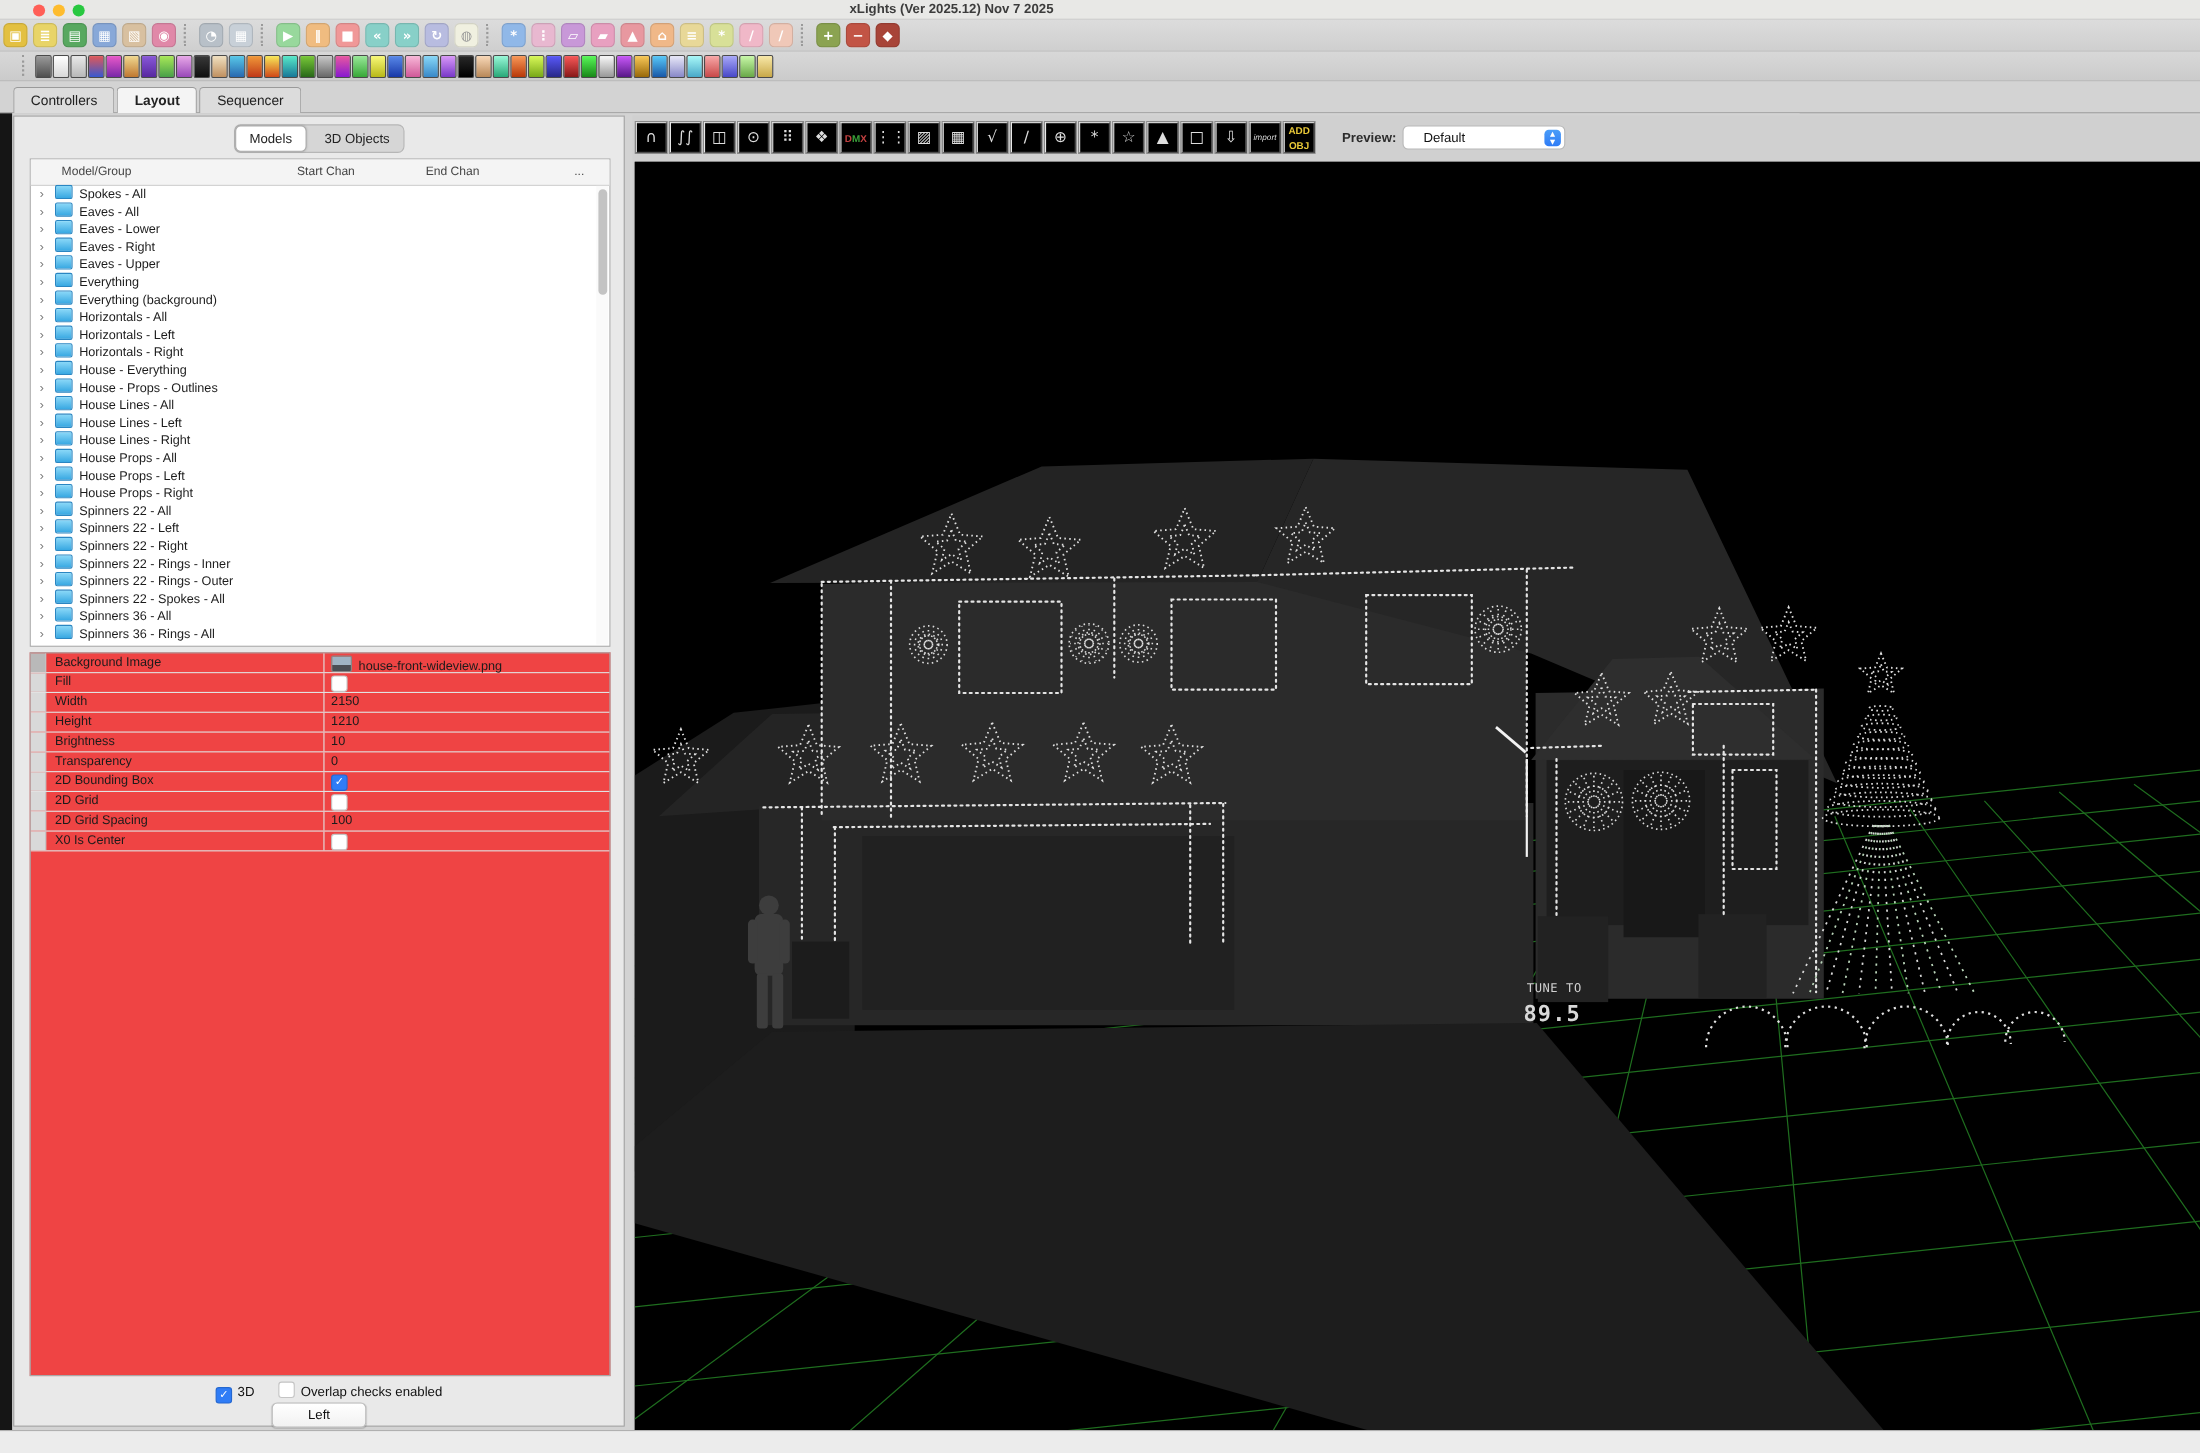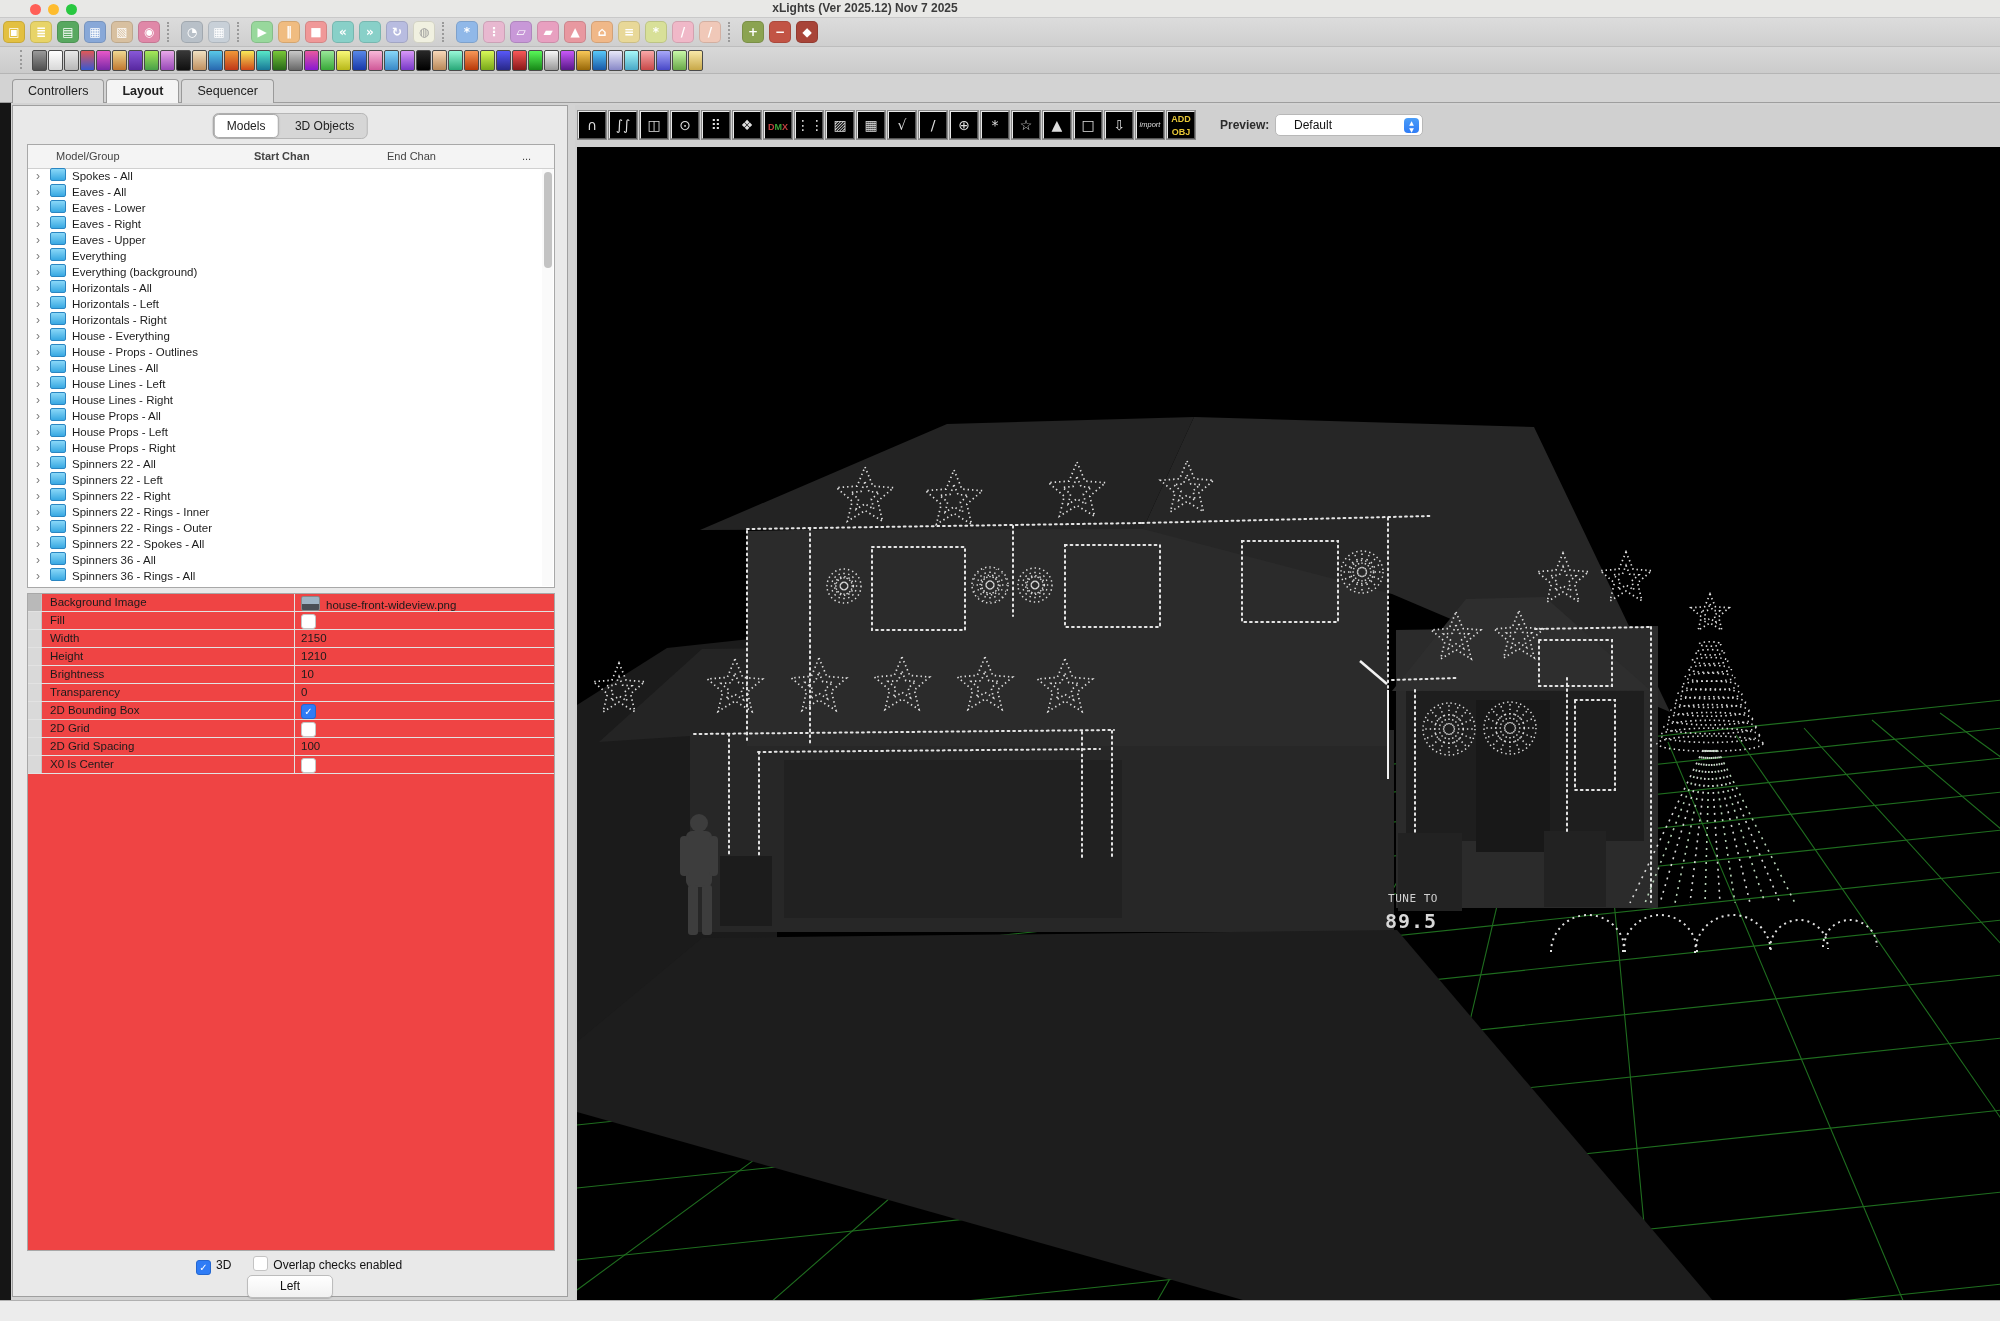--- a/index.html
+++ b/index.html
@@ -85,21 +85,21 @@
 
     <div id="left-panel">
       <div class="seg">
         <span class="on">Models</span>
         <span>3D Objects</span>
       </div>
 
       <div id="tree-box">
         <div id="tree-header">
           <span style="left:28px;">Model/Group</span>
-          <span style="left:226px;font-weight:bold;">Start Chan</span>
+          <span style="left:242px;">Start Chan</span>
           <span style="left:359px;">End Chan</span>
           <span style="left:494px;">...</span>
         </div>
         <div id="tree-rows">
             <div class="tree-row"><span class="chev">›</span><span class="folder"></span><span class="tlabel">Spokes - All</span></div>
             <div class="tree-row"><span class="chev">›</span><span class="folder"></span><span class="tlabel">Eaves - All</span></div>
             <div class="tree-row"><span class="chev">›</span><span class="folder"></span><span class="tlabel">Eaves - Lower</span></div>
             <div class="tree-row"><span class="chev">›</span><span class="folder"></span><span class="tlabel">Eaves - Right</span></div>
             <div class="tree-row"><span class="chev">›</span><span class="folder"></span><span class="tlabel">Eaves - Upper</span></div>
             <div class="tree-row"><span class="chev">›</span><span class="folder"></span><span class="tlabel">Everything</span></div>

